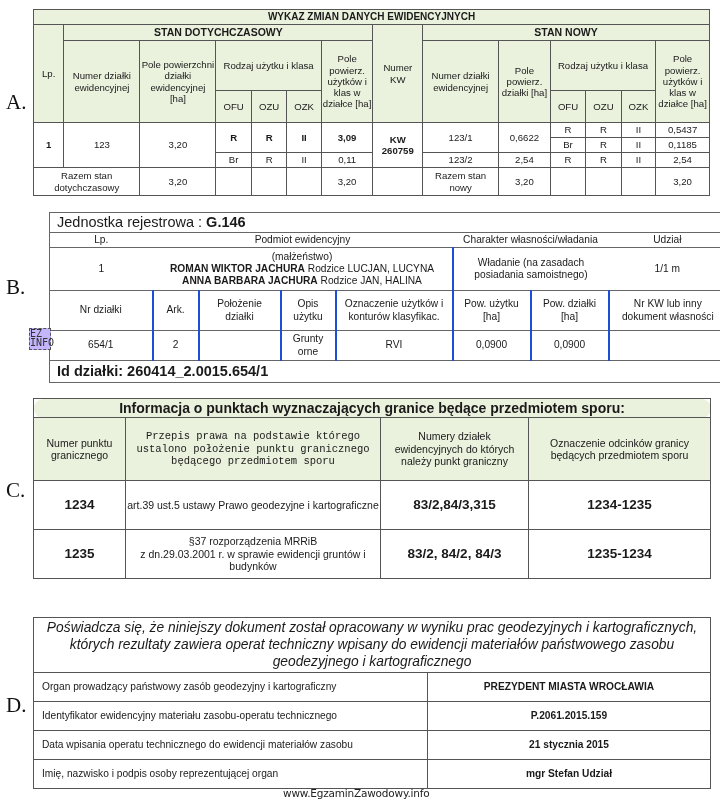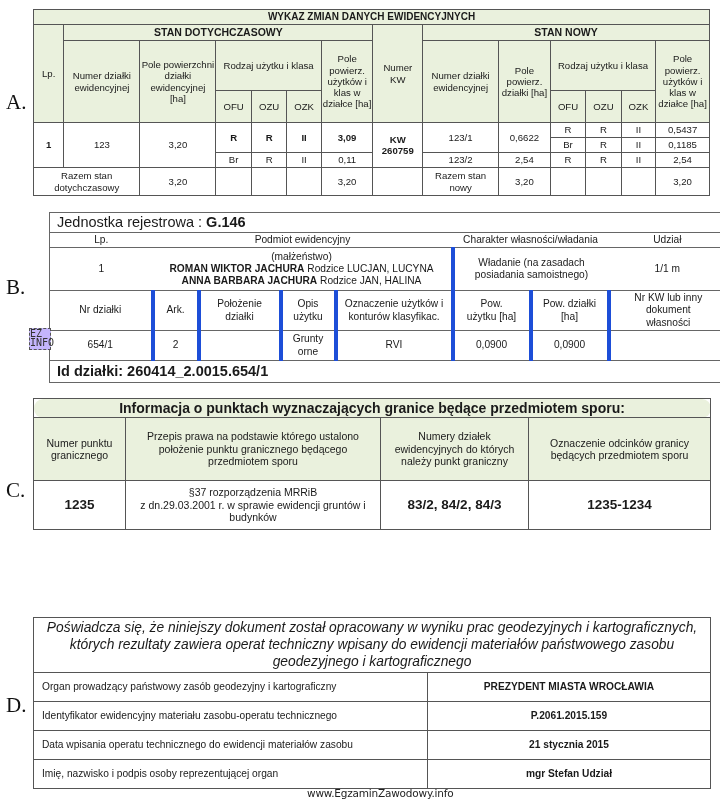--- a/index.html
+++ b/index.html
@@ -15,40 +15,40 @@
   
   #tA { left: 33px; top: 9px; width: 677px; font-size: 9.6px; }
   #tA td { padding: 0 1px; }
   #tA .b { font-weight: bold; }
   #tA .title { font-weight: bold; font-size: 10px; height: 15px; }
   #tA .sub { font-weight: bold; font-size: 10.5px; height: 16px; }
 
   
   #tB { left: 49px; top: 212px; width: 677px; font-size: 10.2px; border: 1px solid #666; }
   #tB td { border: none; }
-  #tB .bl { border-left: 4px solid #1d4ed8; }
+  #tB .bl { border-left: 2px solid #1d4ed8; }
   #tB .bt { border-top: 1px solid #666; }
   #tB .jr { text-align: left; font-size: 14.5px; padding-left: 7px; height: 20px; }
   #tB .idd { text-align: left; font-size: 14.5px; padding-left: 7px; height: 22px; font-weight: bold; }
 
   
   #tC { left: 33px; top: 398px; width: 677px; font-size: 10.5px; }
   #tC .title { font-weight: bold; font-size: 14px; height: 19px; border-radius: 9px; }
   #tC .big { font-weight: bold; font-size: 13.5px; }
 
   
   #tD { left: 33px; top: 617px; width: 677px; font-size: 10.2px; }
   #tD .lead { font-style: italic; font-size: 13.8px; line-height: 1.22; height: 52px; padding: 2px 6px; margin-top: 44px; }
   #tD .lab { text-align: left; padding-left: 8px; height: 29px; }
   #tD .val { font-weight: bold; }
 
   .icon-ezinfo { position: absolute; left: 29px; top: 328px; width: 22px; height: 22px; border: 1px dashed #555;
     font-family: "DejaVu Sans Mono", monospace; font-size: 10px; line-height: 9px; color: #333; background: #c4b5fd; }
 
-  .watermark { position: absolute; left: 307px; top: 787px; font-family: "DejaVu Sans", sans-serif; font-size: 10.5px; color: #222; letter-spacing: -0.2px; }
+  .watermark { position: absolute; left: 283px; top: 787px; font-family: "DejaVu Sans", sans-serif; font-size: 10.5px; color: #222; letter-spacing: -0.2px; }
 </style>
 </head>
 <body>
 
 <div class="letter" style="left:6px;top:90px;">A.</div>
 <div class="letter" style="left:6px;top:275px;">B.</div>
 <div class="letter" style="left:6px;top:478px;">C.</div>
 <div class="letter" style="left:6px;top:693px;">D.</div>
 
 <table id="tA">
@@ -217,23 +217,29 @@
       <col style="width:255px">
       <col style="width:148px">
       <col style="width:182px">
   </colgroup>
   <tbody>
       <tr>
     <td class="g title" colspan="4">Informacja o punktach wyznaczających granice będące przedmiotem sporu:</td>
   </tr>
   <tr style="height:63px">
     <td class="g" style="padding:0 8px;">Numer punktu granicznego</td>
-    <td class="g" style="padding:0 2px;">Przepis prawa na podstawie którego ustalono położenie punktu granicznego będącego przedmiotem sporu</td>
+    <td class="g" style="padding:0 2px;font-family:Liberation Mono, monospace;">Przepis prawa na podstawie którego ustalono położenie punktu granicznego będącego przedmiotem sporu</td>
     <td class="g" style="padding:0 6px;">Numery działek ewidencyjnych do których należy punkt graniczny</td>
     <td class="g" style="padding:0 18px;">Oznaczenie odcinków granicy będących przedmiotem sporu</td>
+  </tr>
+  <tr style="height:49px">
+    <td class="big">1234</td>
+    <td>art.39 ust.5 ustawy Prawo geodezyjne i kartograficzne</td>
+    <td class="big">83/2,84/3,315</td>
+    <td class="big">1234-1235</td>
   </tr>
   <tr style="height:49px">
     <td class="big">1235</td>
     <td style="padding:0 6px;">
       <div>§37 rozporządzenia MRRiB</div>
       <div>z dn.29.03.2001 r. w sprawie ewidencji gruntów i budynków</div>
     </td>
     <td class="big">83/2, 84/2, 84/3</td>
     <td class="big">1235-1234</td>
   </tr>

